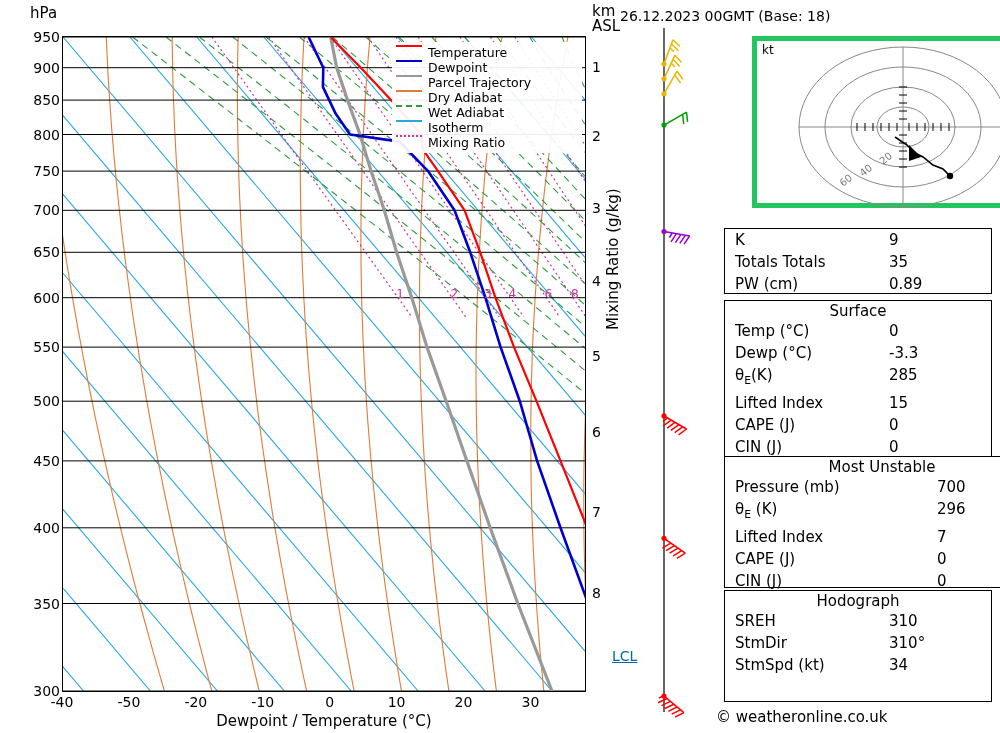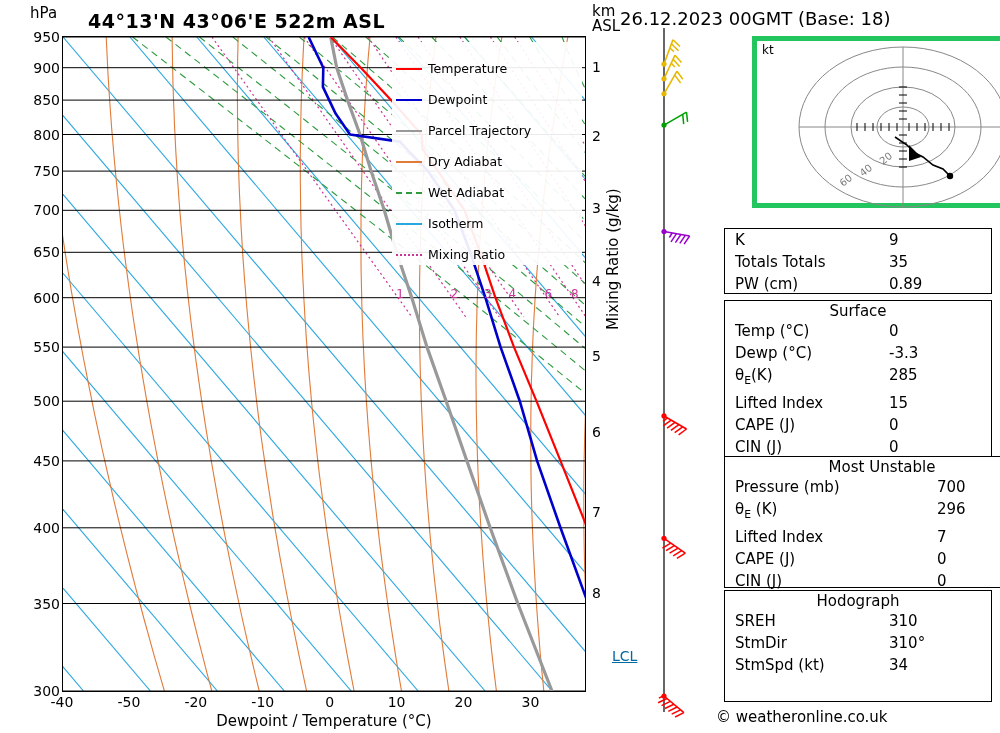--- a/index.html
+++ b/index.html
@@ -59,30 +59,30 @@
     white-space: nowrap;
   }
   #lcl-label { position: absolute; left: 612px; top: 648px; font-size: 14px; color: #0369a1; text-decoration: underline; }
 
   
   #legend {
     left: 392px; top: 42px; width: 190px; padding: 3px 4px;
     background: rgba(255,255,255,0.92);
     font-size: 12.5px; color: #000;
   }
-  .legend-row { display: flex; align-items: center; height: 15px; margin-top: 16px; }
+  .legend-row { display: flex; align-items: flex-start; height: 15px; }
   .legend-swatch { width: 26px; height: 0; border-top-width: 2px; border-top-style: solid; margin-right: 6px; flex: 0 0 26px; }
 
   
   #barb-col { left: 636px; top: 20px; width: 56px; height: 700px; }
 
   
   #date-header {
     left: 620px; top: 8px; width: 380px;
-    font-size: 18px; color: #000; white-space: nowrap;
+    font-size: 14px; color: #000; white-space: nowrap;
   }
   #hodo-box {
     left: 752px; top: 36px; width: 268px; height: 172px;
     border: 5px solid #22c55e; background: #fff;
   }
   #hodo-kt { position: absolute; left: 5px; top: 2px; font-size: 12px; color: #000; }
 
   .info-box {
     border: 1px solid #000; background: #fff;
     font-size: 15px; color: #000;
@@ -104,21 +104,20 @@
   sub { font-size: 0.72em; }
 </style>
 </head>
 <body>
 
 <div id="root">
 
   <div id="skewt-panel" class="abs">
 
     <div id="hpa-label" class="abs">hPa</div>
-    <div id="chart-title" class="abs">44°13'N 43°06'E 522m ASL</div>
     <div id="km-label" class="abs">
       <div>km</div>
       <div>ASL</div>
     </div>
 
     <div id="plot-frame" class="abs">
       <svg id="plot-svg" width="522" height="654" viewBox="0 0 522 654">
         <defs>
           <clipPath id="clip">
               <rect x="0" y="0" width="522" height="654"></rect>

